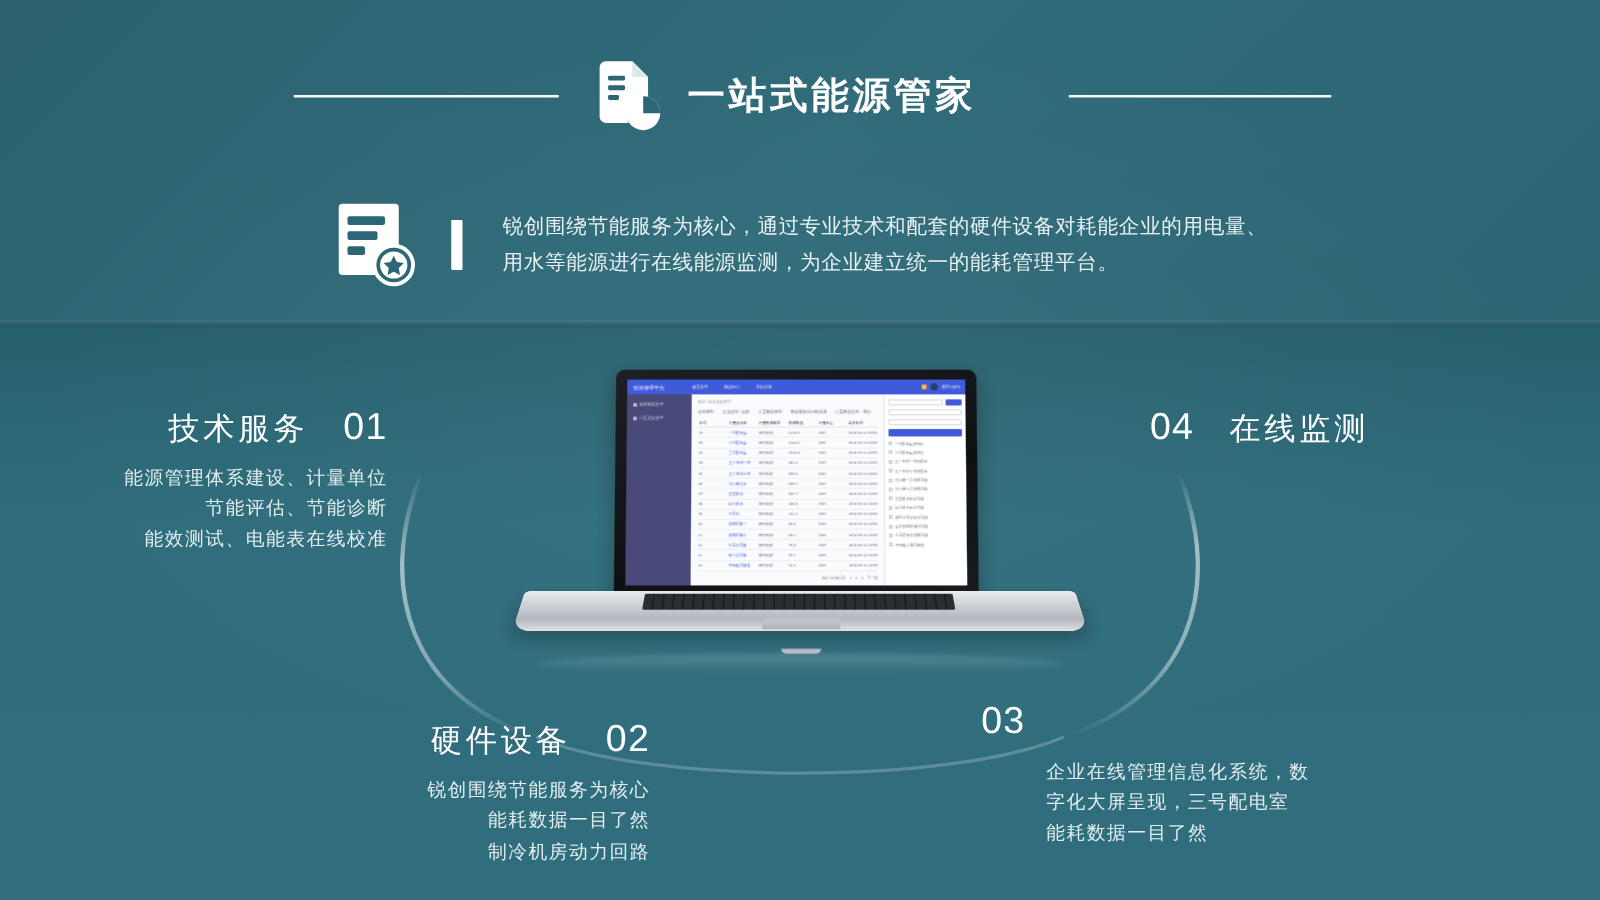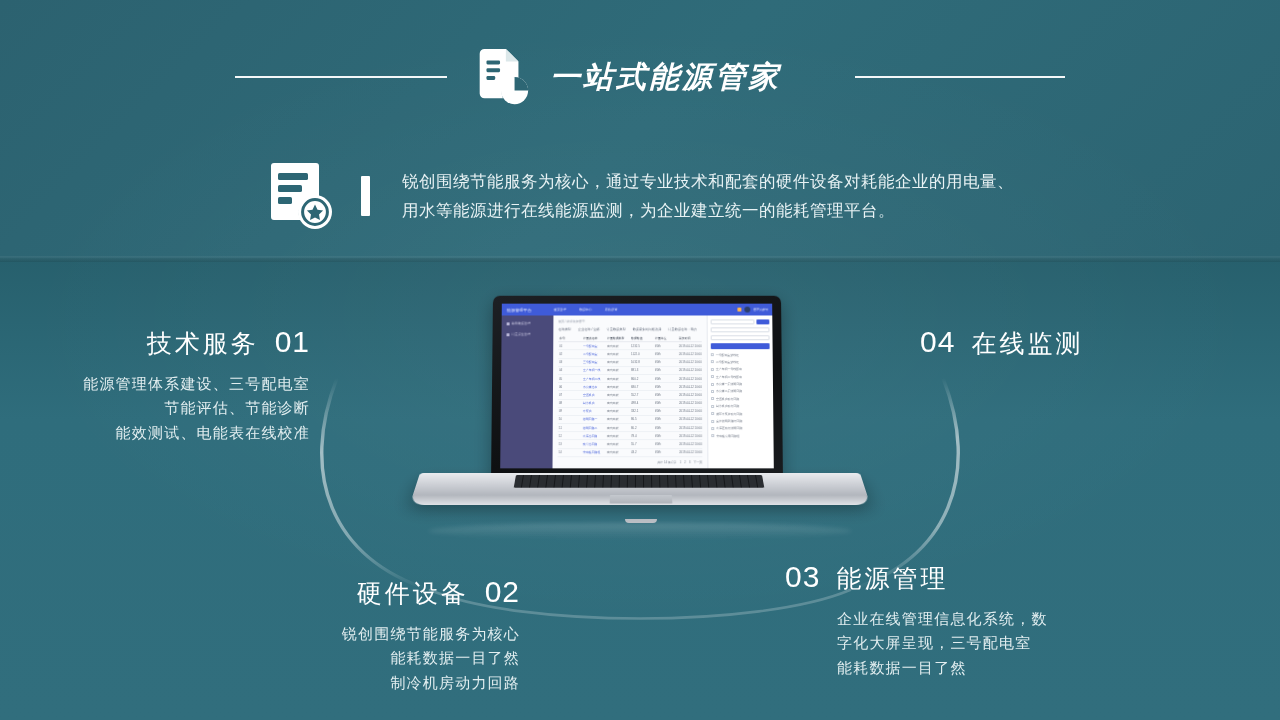--- a/index.html
+++ b/index.html
@@ -32,21 +32,21 @@
   
   .header{ position:absolute; left:0; top:0; width:1280px; height:140px; }
   .rule{
     position:absolute; top:76px; height:2px; background:#ffffff; opacity:.95;
   }
   .rule.left{ left:235px; width:212px; }
   .rule.right{ left:855px; width:210px; }
 
   .brand{
     position:absolute; left:470px; top:46px;
-    display:flex; align-items:center; gap:18px;font-style:italic;
+    display:flex; align-items:center; gap:18px;
   }
   .brand-icon{ width:62px; height:62px; display:block; }
   .brand-title{
     font-size:30px; font-weight:bold; color:#ffffff; letter-spacing:3px;
     white-space:nowrap; line-height:1;
   }
 
   
   .intro{
     position:absolute; left:265px; top:160px;
@@ -159,21 +159,21 @@
     background:#b8bcc2; border-radius:0 0 5px 5px;
   }
   .reflect{
     position:absolute; left:8px; top:228px; width:424px; height:16px;
     background:linear-gradient(180deg,rgba(255,255,255,.16),rgba(255,255,255,0));
     filter:blur(2px); border-radius:50%;
   }
 
   
   .quad{ position:absolute; }
-  .q-head{ display:flex; align-items:baseline; gap:16px; color:#ffffff; white-space:nowrap; }
+  .q-head{ display:flex; align-items:baseline; gap:28px; color:#ffffff; white-space:nowrap; }
   .q-title{ font-size:25px; letter-spacing:3px; }
   .q-num{ font-size:30px; letter-spacing:1px; font-weight:300; }
   .q-lines{ margin-top:12px; color:#e2eef0; font-size:15px; line-height:1.62; letter-spacing:1.2px; }
 
   .q1{ left:20px; top:325px; width:290px; text-align:right; }
   .q1 .q-head{ justify-content:flex-end; }
   .q4{ left:920px; top:325px; width:330px; text-align:left; }
   .q4 .q-lines{ text-align:right; }
   .q2{ left:180px; top:575px; width:340px; text-align:right; }
   .q2 .q-head{ justify-content:flex-end; }
@@ -490,42 +490,41 @@
   <div class="notch"></div>
   <div class="reflect"></div>
 </div>
 
 <div class="quad q1">
   <div class="q-head">
     <span class="q-title">技术服务</span>
     <span class="q-num">01</span>
   </div>
   <div class="q-lines">
-    <div>能源管理体系建设、三号配电室</div>
+    <div>能源管理体系建设、计量单位</div>
     <div>节能评估、节能诊断</div>
     <div>能效测试、电能表在线校准</div>
   </div>
 </div>
 
 <div class="quad q2">
   <div class="q-head">
     <span class="q-title">硬件设备</span>
     <span class="q-num">02</span>
   </div>
   <div class="q-lines">
     <div>锐创围绕节能服务为核心</div>
     <div>能耗数据一目了然</div>
     <div>制冷机房动力回路</div>
   </div>
 </div>
 
 <div class="quad q3">
   <div class="q-head">
     <span class="q-num">03</span>
-    <span class="q-title">能源管理</span>
   </div>
   <div class="q-lines">
     <div>企业在线管理信息化系统，数</div>
     <div>字化大屏呈现，三号配电室</div>
     <div>能耗数据一目了然</div>
   </div>
 </div>
 
 <div class="quad q4">
   <div class="q-head">

